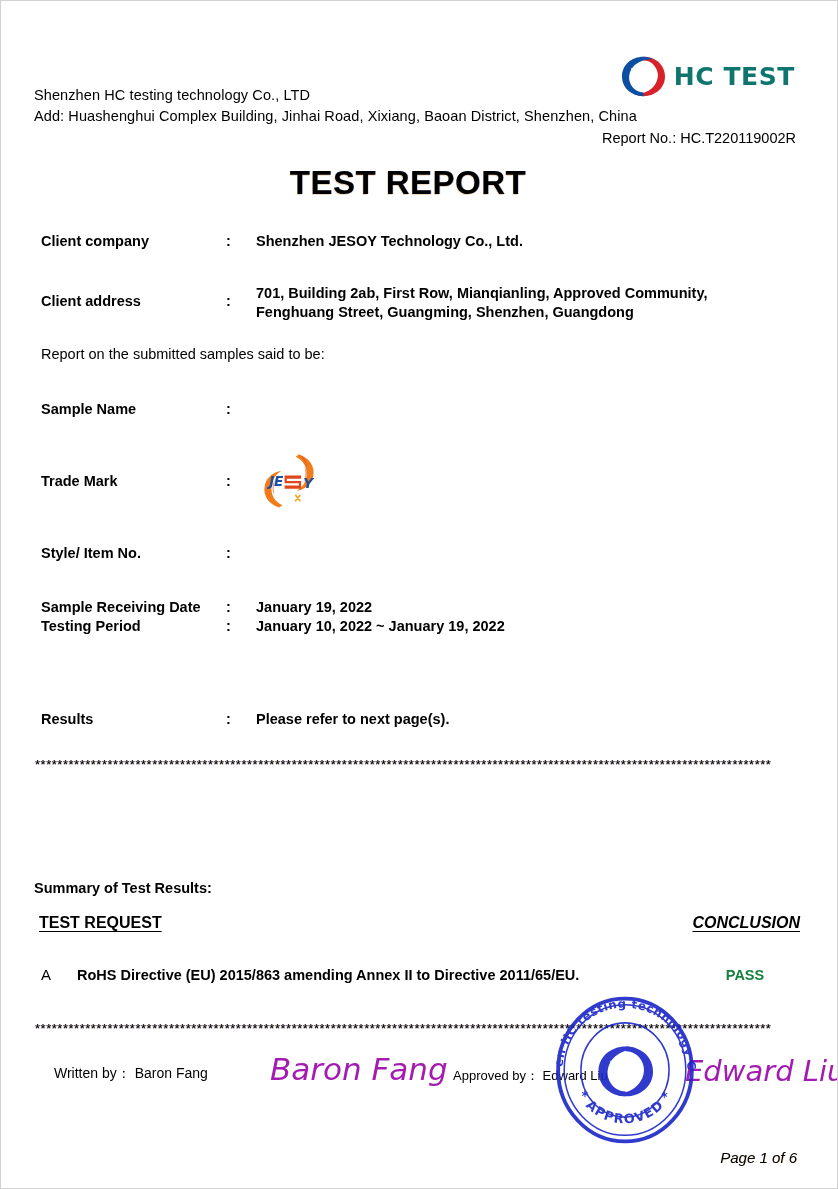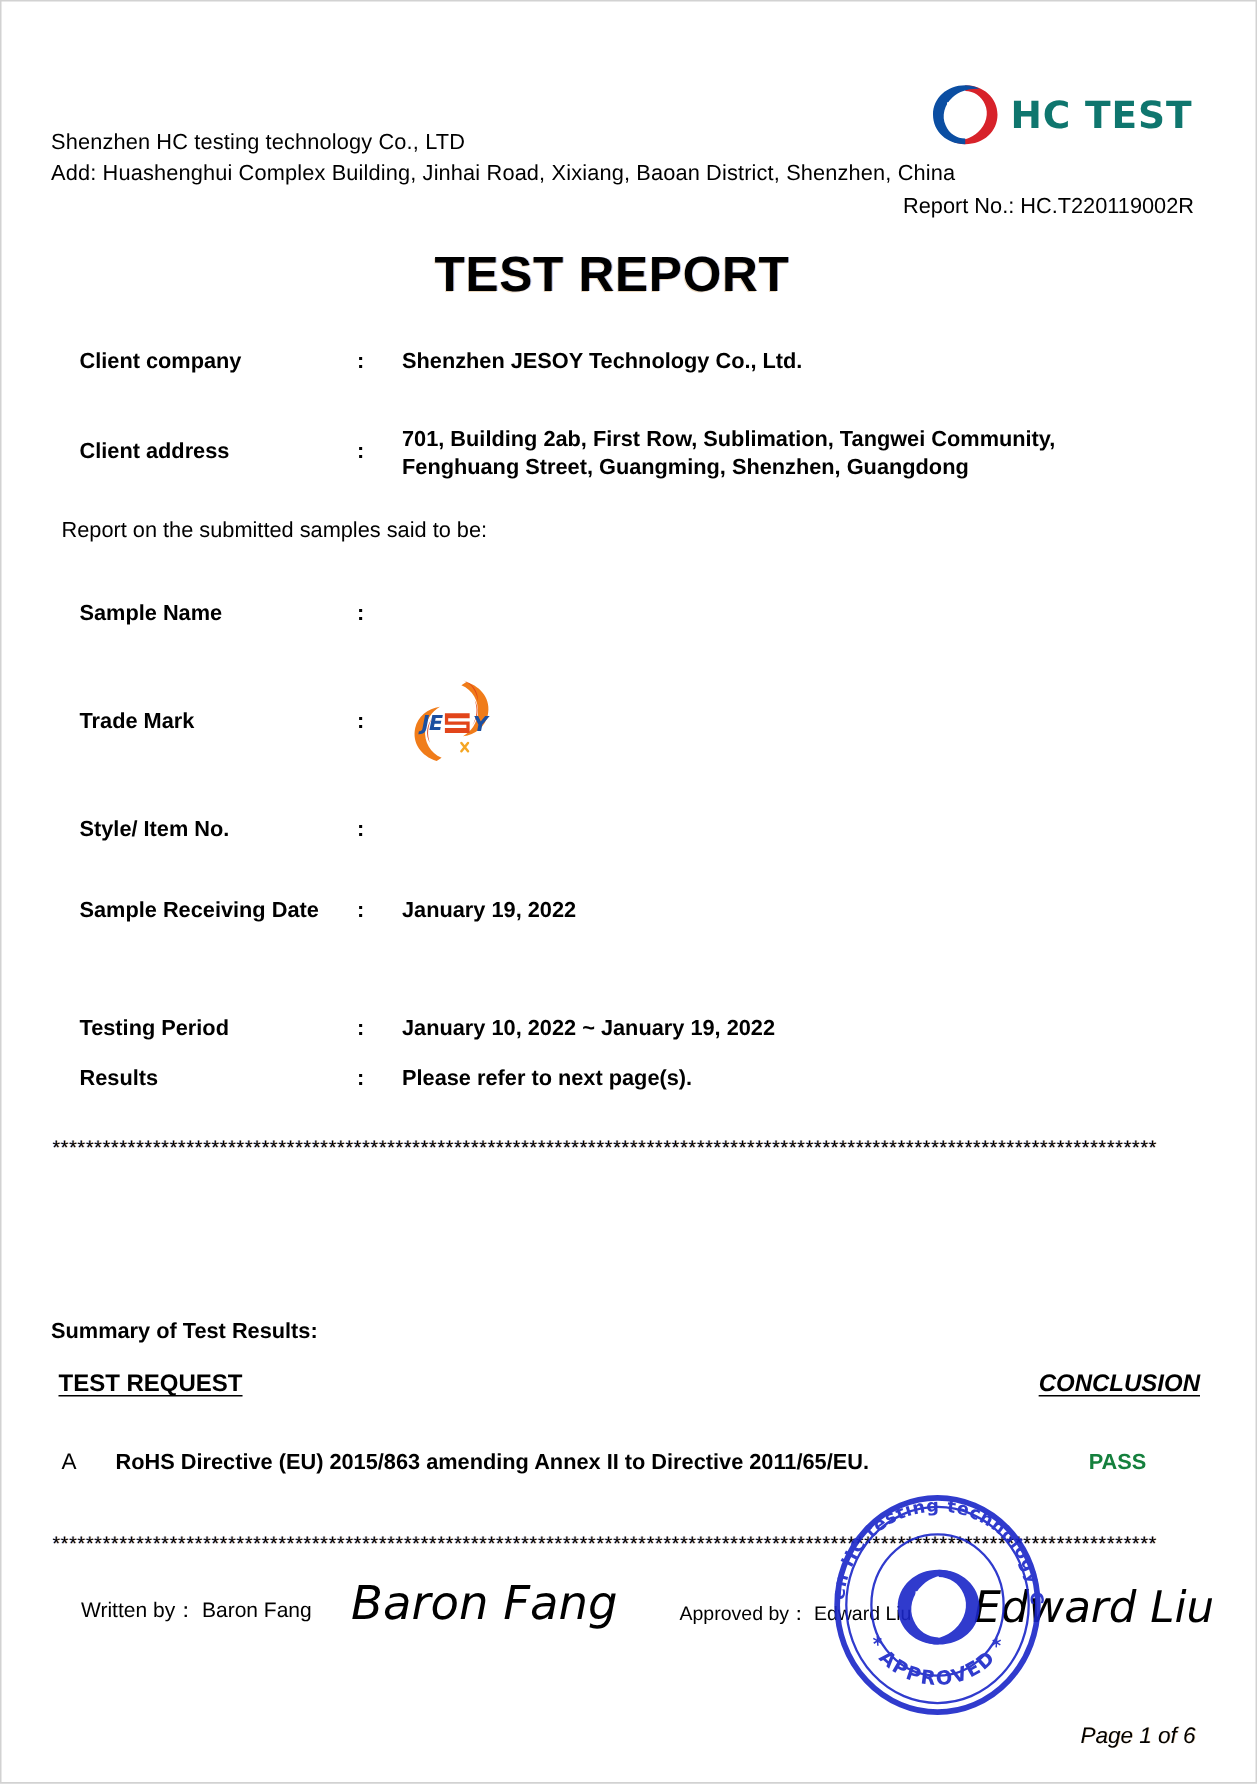--- a/index.html
+++ b/index.html
@@ -75,21 +75,21 @@
   .field {
     position: absolute;
     left: 40px;
     width: 760px;
     display: flex;
     align-items: flex-start;
     font-size: 14.5px;
     font-weight: bold;
     line-height: 18px;
   }
-  .field .label { width: 185px; flex: none; margin-left: 12px; }
+  .field .label { width: 185px; flex: none; }
   .field .colon { width: 30px; flex: none; }
   .field .value { flex: 1 1 auto; }
   .field .value .ln { display: block; line-height: 19px; }
 
   .statement {
     position: absolute;
     left: 40px;
     top: 345px;
     font-size: 14.5px;
     font-weight: normal;
@@ -163,22 +163,23 @@
     left: 452px;
     top: 1066px;
     font-size: 13px;
     white-space: nowrap;
   }
   .handwrite {
     position: absolute;
     font-family: "DejaVu Sans", sans-serif;
     font-style: italic;
     font-size: 31px;
-    color: #000000;
-    white-space: nowrap;
+    color: #a21caf;
+    white-space: nowrap;
+    margin-left: 36px;
   }
   .handwrite.one { left: 233px; top: 1050px; }
   .handwrite.two { left: 648px; top: 1053px; font-size: 29px; }
 
   
   .stamp {
     position: absolute;
     left: 548px;
     top: 993px;
     width: 152px;
@@ -224,21 +225,21 @@
     <span class="colon">:</span>
     <span class="value">
       <span class="ln">Shenzhen JESOY Technology Co., Ltd.</span>
     </span>
   </div>
 
   <div class="field" style="top:283px;">
     <span class="label" style="padding-top:8px;">Client address</span>
     <span class="colon" style="padding-top:8px;">:</span>
     <span class="value">
-      <span class="ln">701, Building 2ab, First Row, Sublimation, Tangwei Community,</span>
+      <span class="ln">701, Building 2ab, First Row, Mianqianling, Approved Community,</span>
       <span class="ln">Fenghuang Street, Guangming, Shenzhen, Guangdong</span>
     </span>
   </div>
 
   <div class="statement">Report on the submitted samples said to be:</div>
 
   <div class="field" style="top:399px;">
     <span class="label">Sample Name</span>
     <span class="colon">:</span>
   </div>
@@ -267,21 +268,21 @@
   </div>
 
   <div class="field" style="top:597px;">
     <span class="label">Sample Receiving Date</span>
     <span class="colon">:</span>
     <span class="value">
       <span class="ln">January 19, 2022</span>
     </span>
   </div>
 
-  <div class="field" style="top:676px;justify-content:space-between;">
+  <div class="field" style="top:616px;justify-content:space-between;">
     <span class="label">Testing Period</span>
     <span class="colon">:</span>
     <span class="value">
       <span class="ln">January 10, 2022 ~ January 19, 2022</span>
     </span>
   </div>
 
   <div class="field" style="top:709px;">
     <span class="label">Results</span>
     <span class="colon">:</span>

